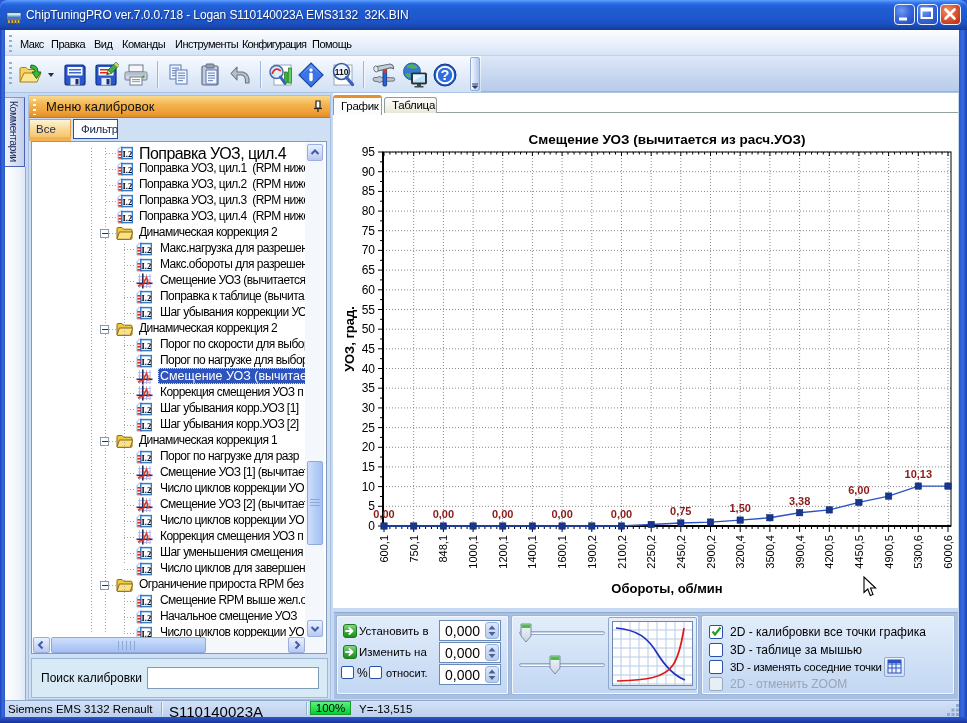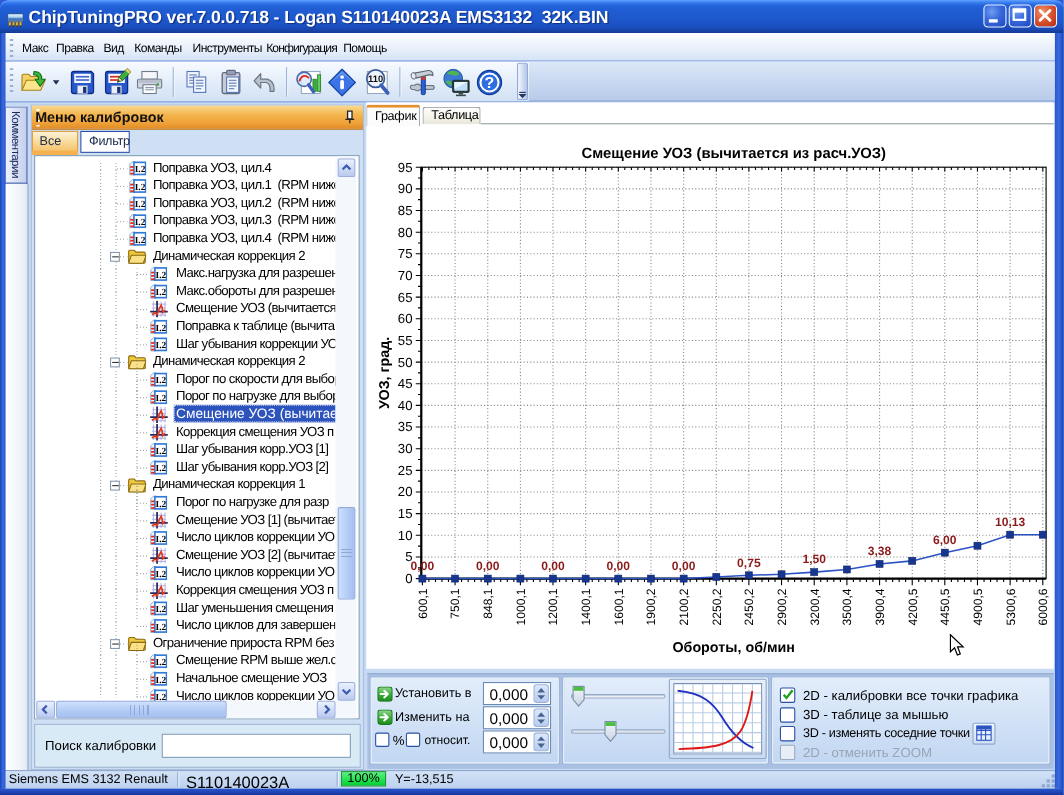--- a/index.html
+++ b/index.html
@@ -1,20 +1,20 @@
 <!DOCTYPE html>
 <html><head><meta charset="utf-8"><style>
 *{margin:0;padding:0;box-sizing:border-box}
 html,body{width:967px;height:723px;overflow:hidden}
 body{position:relative;font-family:"Liberation Sans",sans-serif;background:#2b59d8}
 .abs{position:absolute}
 .titlebar{left:0;top:0;width:967px;height:30px;border-radius:8px 8px 0 0;
  background:linear-gradient(180deg,#1d50c0 0%,#4a90f8 4%,#3578ec 9%,#2463dc 17%,#1f5cd2 32%,#1e58cc 58%,#1b50c2 80%,#1742a4 94%,#123a96 100%);
  box-shadow:inset 0 1px 0 #5a9afc}
-.ttxt{left:26px;top:8px;color:#fff;font-size:16px;font-weight:bold;letter-spacing:-0.1px;text-shadow:1px 1px 1px #10307e}
+.ttxt{left:26px;top:8px;color:#fff;font-size:12px;font-weight:normal;letter-spacing:-0.1px;text-shadow:1px 1px 1px #10307e}
 .wbtn{top:4px;width:21px;height:21px;border-radius:4px;border:1px solid #eef4ff}
 .wb-blue{background:radial-gradient(circle at 35% 30%,#6f9cf0 0%,#3868dc 45%,#1e48c0 100%)}
 .wb-red{background:radial-gradient(circle at 35% 30%,#f0936c 0%,#dd5732 45%,#b32a10 100%)}
 .menubar{left:4px;top:30px;width:959px;height:26px;background:linear-gradient(180deg,#fdfeff,#e7effb 60%,#d5e3f6);border-bottom:1px solid #c2d3ec}
 .mitem{top:38px;font-size:11px;letter-spacing:-0.5px;color:#000}
 .grip{width:3px;background:repeating-linear-gradient(to bottom,#98aed2 0 2px,rgba(0,0,0,0) 2px 5px)}
 .toolbar{left:4px;top:56px;width:959px;height:37px;background:linear-gradient(180deg,#f8fbff,#e2ecf9 55%,#d2e1f4);border-bottom:1px solid #abc3e4}
 .tsep{top:61px;width:1px;height:27px;background:#9fb6da;box-shadow:1px 0 0 #f4f8fe}
 </style></head><body>
 <div class="abs titlebar"></div>
@@ -179,21 +179,21 @@
     <path d="M1 1 H7 M1.5 3 L4 5.5 L6.5 3 Z" stroke="#2a3a66" fill="#2a3a66" stroke-width="1"></path>
   </svg>
 <div class="abs" style="left:4px;top:93px;width:959px;height:624px;background:#c7daf3"></div>
 <div class="abs" style="left:5px;top:167px;width:21px;height:533px;background:linear-gradient(90deg,#fff,#eef3fa 70%,#dfe8f4);border-right:1px solid #9aaac0"></div>
 <div class="abs" style="left:4px;top:97px;width:21px;height:70px;background:linear-gradient(90deg,#eef3fc,#c3cfec);border:1px solid #4a62b0;border-top-color:#8898cc;">
 <div class="abs" style="left:3px;top:3px;writing-mode:vertical-rl;font-size:10.5px;letter-spacing:-0.5px;color:#1c2c60;">Комментарии</div>
   </div>
 <div class="abs" style="left:28px;top:95px;width:303px;height:605px;background:#cfdff4;border:1px solid #aabfdd"></div>
 <div class="abs" style="left:29px;top:96px;width:301px;height:22px;background:linear-gradient(180deg,#f9d98e 0%,#f4b44e 40%,#efa238 75%,#e28c27 100%);border-bottom:1px solid #c87818"></div>
 <div class="abs" style="left:33px;top:99px;width:3px;height:16px;background:repeating-linear-gradient(to bottom,#fff 0 2px,rgba(0,0,0,0) 2px 5px)"></div>
-<div class="abs" style="left:32px;top:99px;font-size:13px;font-weight:bold;color:#111">Меню калибровок</div>
+<div class="abs" style="left:46px;top:99px;font-size:13px;font-weight:normal;color:#111">Меню калибровок</div>
 <svg class="abs" style="left:312px;top:99px" width="12" height="14" viewBox="0 0 12 14">
 <g stroke="#222" stroke-width="1.2" fill="none">
       <line x1="2" y1="9.5" x2="10" y2="9.5"></line>
       <line x1="6" y1="9.5" x2="6" y2="13"></line>
       <path d="M4 2 L8 2 L8 9 L4 9 Z M4 2 L4 9" fill="#fff"></path>
     </g>
   </svg>
 <div class="abs" style="left:29px;top:119px;width:42px;height:19px;background:linear-gradient(180deg,#fdf3da,#f9dda0 45%,#f5c169);border:1px solid #e0a040;border-bottom:none;font-size:11.5px;color:#203050;padding:3px 0 0 6px">Все</div>
 <div class="abs" style="left:29px;top:137px;width:42px;height:4px;background:#f5b050"></div>
 <div class="abs" style="left:73px;top:119px;width:45px;height:20px;background:#fff;border:1px solid #2b4fa8;font-size:11.5px;letter-spacing:-0.3px;color:#203050;padding:3px 0 0 7px">Фильтр</div>
@@ -203,21 +203,21 @@
 <div class="abs" style="left:59px;top:6px;width:1px;height:486px;background:repeating-linear-gradient(to bottom,#9aa 0 1px,rgba(0,0,0,0) 1px 3px)"></div>
 <div class="abs" style="left:74px;top:11px;width:10px;height:1px;background:repeating-linear-gradient(to right,#9aa 0 1px,rgba(0,0,0,0) 1px 3px)"></div>
 <svg class="abs" style="left:85px;top:4px" width="16" height="14" viewBox="0 0 16 14">
 <path d="M1 3.5 L3.5 1 L6 1 L6 13 L1 13 Z" fill="#eef4fb" stroke="#90aed0" stroke-width="0.9"></path>
 <rect x="4.8" y="1.6" width="10.6" height="11" fill="#fff" stroke="#2f7ad4" stroke-width="1.5"></rect>
 <rect x="1.4" y="5" width="3.2" height="1.6" fill="#e82814"></rect>
       <rect x="1.4" y="8" width="3.2" height="1.6" fill="#e82814"></rect>
       <rect x="1.4" y="11" width="3.2" height="1.6" fill="#e82814"></rect>
 <text x="10.3" y="10.6" font-size="8.5" font-weight="bold" fill="#000" text-anchor="middle" font-family="Liberation Serif">I.2</text>
     </svg>
-<div class="abs" style="left:107px;top:3px;font-size:12px;letter-spacing:-0.55px;white-space:pre">Поправка УОЗ, цил.4</div>
+<div class="abs" style="left:107px;top:3px;font-size:16px;letter-spacing:-0.55px;white-space:pre">Поправка УОЗ, цил.4</div>
 <div class="abs" style="left:74px;top:27px;width:10px;height:1px;background:repeating-linear-gradient(to right,#9aa 0 1px,rgba(0,0,0,0) 1px 3px)"></div>
 <svg class="abs" style="left:85px;top:20px" width="16" height="14" viewBox="0 0 16 14">
 <path d="M1 3.5 L3.5 1 L6 1 L6 13 L1 13 Z" fill="#eef4fb" stroke="#90aed0" stroke-width="0.9"></path>
 <rect x="4.8" y="1.6" width="10.6" height="11" fill="#fff" stroke="#2f7ad4" stroke-width="1.5"></rect>
 <rect x="1.4" y="5" width="3.2" height="1.6" fill="#e82814"></rect>
       <rect x="1.4" y="8" width="3.2" height="1.6" fill="#e82814"></rect>
       <rect x="1.4" y="11" width="3.2" height="1.6" fill="#e82814"></rect>
 <text x="10.3" y="10.6" font-size="8.5" font-weight="bold" fill="#000" text-anchor="middle" font-family="Liberation Serif">I.2</text>
     </svg>
 <div class="abs" style="left:107px;top:19px;font-size:12px;letter-spacing:-0.55px;white-space:pre">Поправка УОЗ, цил.1&nbsp; (RPM ниже</div>

